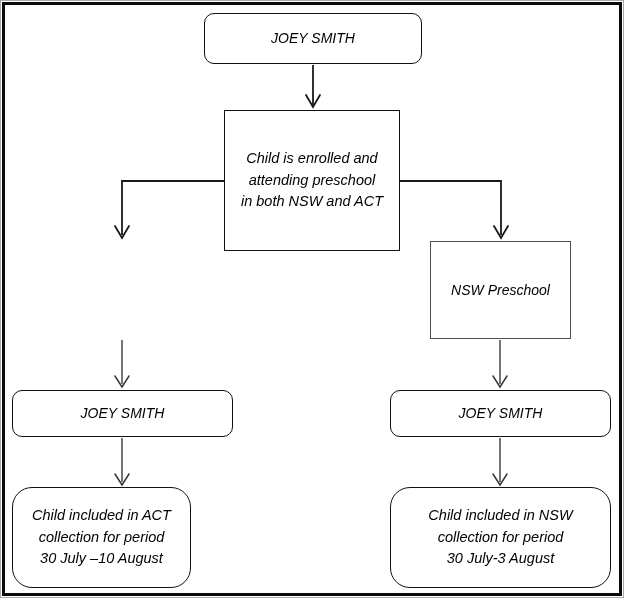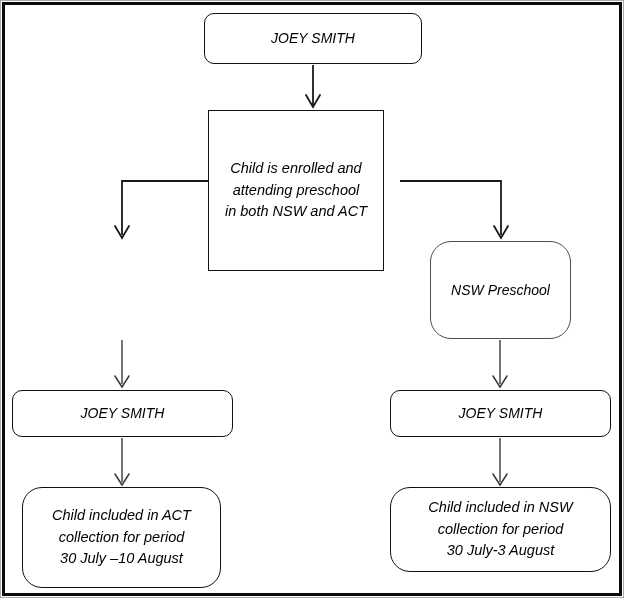--- a/index.html
+++ b/index.html
@@ -82,27 +82,27 @@
   .square {
     border: 1.7px solid var(--box-border);
   }
   .square-gray {
     border: 1.6px solid var(--square-border);
   }
   .multiline { white-space: pre-line; font-size: 14.5px; }
 
   
   #node-root       { left: 204px; top: 13px;  width: 218px; height: 51px; }
-  #node-condition  { left: 208px; top: 110px; width: 176px; height: 161px; }
+  #node-condition  { left: 224px; top: 110px; width: 176px; height: 141px; }
   #node-act-pre    { left: 52px;  top: 241px; width: 139px; height: 98px; }
-  #node-nsw-pre    { left: 430px; top: 241px; width: 141px; height: 98px; border-radius: 21px; }
+  #node-nsw-pre    { left: 430px; top: 241px; width: 141px; height: 98px; }
   #node-act-joey   { left: 12px;  top: 390px; width: 221px; height: 47px; }
   #node-nsw-joey   { left: 390px; top: 390px; width: 221px; height: 47px; }
-  #node-act-out    { left: 22px;  top: 487px; width: 199px; height: 101px; }
-  #node-nsw-out    { left: 390px; top: 487px; width: 221px; height: 85px; }
+  #node-act-out    { left: 12px;  top: 487px; width: 179px; height: 101px; }
+  #node-nsw-out    { left: 390px; top: 487px; width: 221px; height: 101px; }
 </style>
 </head>
 <body>
 
 <div class="canvas">
   <div class="frame"></div>
 
   <svg class="connectors" viewBox="0 0 629 609">
 
     <g>

